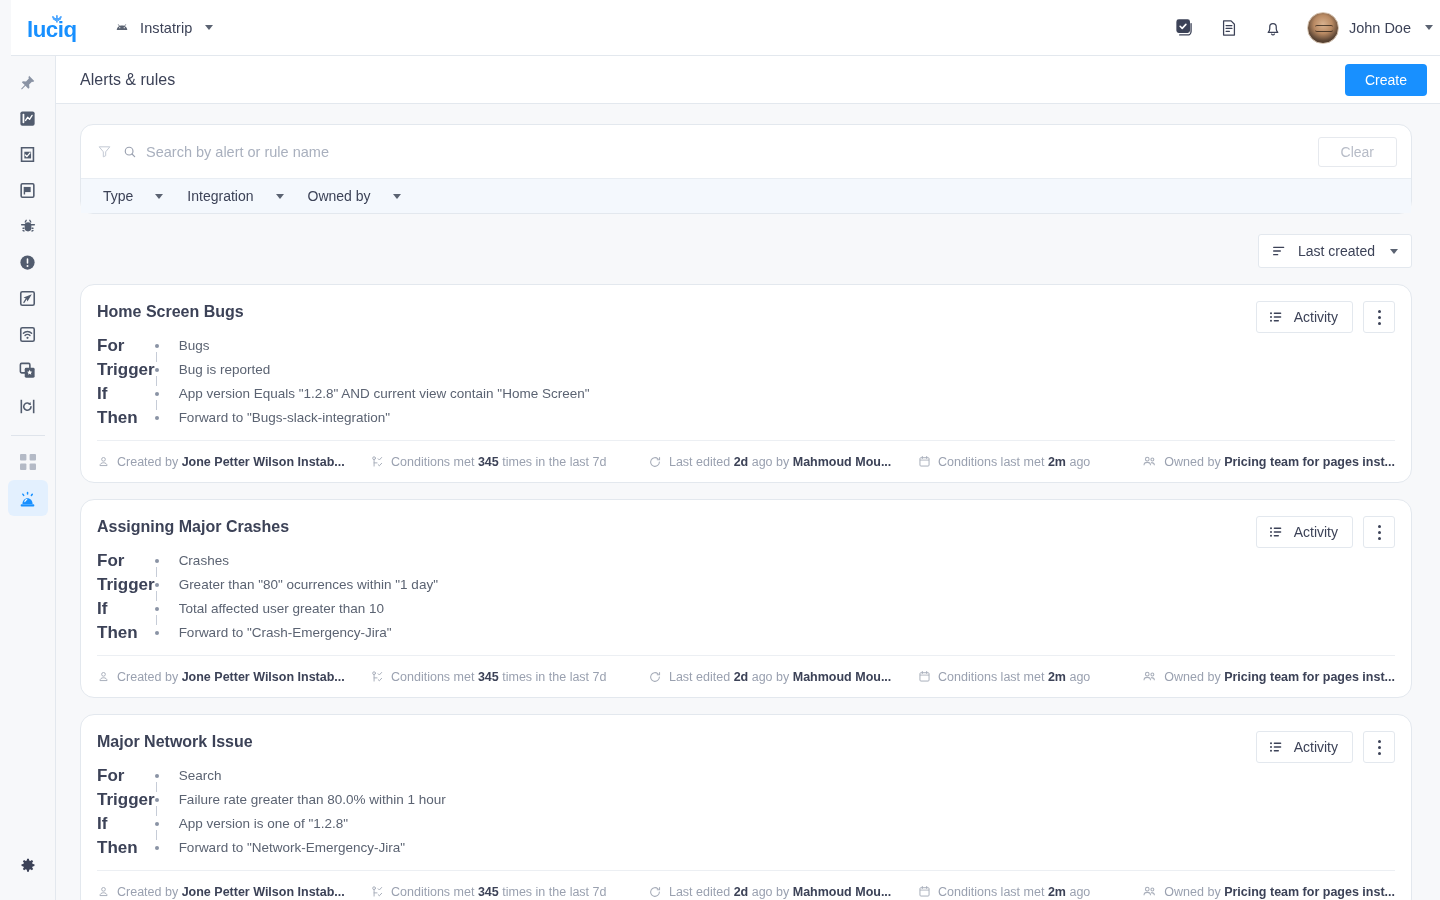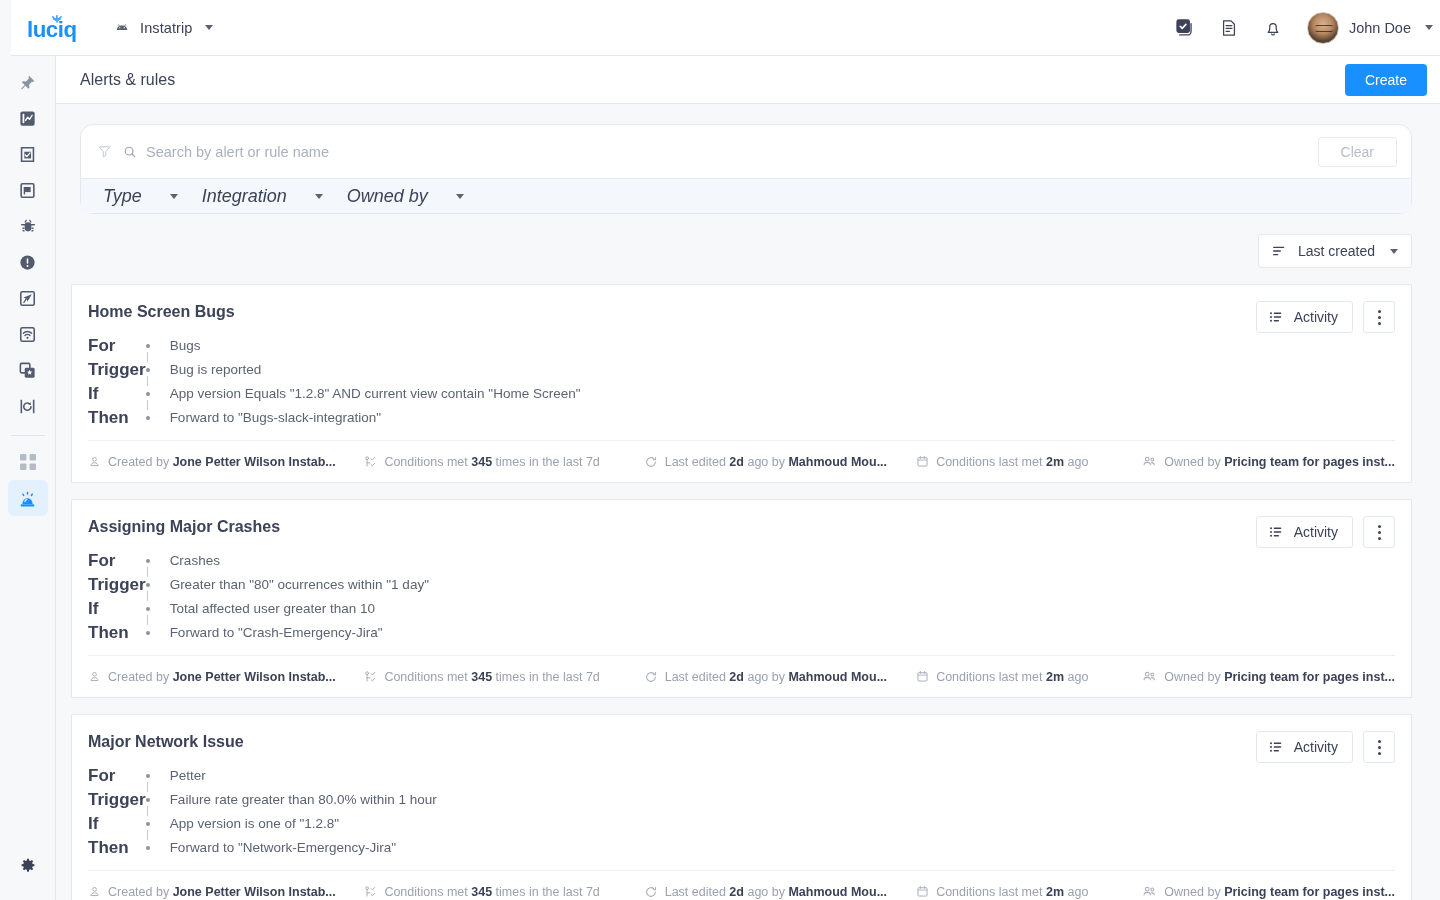--- a/index.html
+++ b/index.html
@@ -111,39 +111,39 @@
   .clear-btn {
     border: 1px solid #e6e9ee; background: #fff; color: #b7bcc7;
     height: 30px; padding: 0 22px; border-radius: 3px; font-size: 14px;
     cursor: pointer; font-family: "Liberation Sans", sans-serif;
   }
   .filter-row {
     height: 35px; background: #f4f8fd; border-top: 1px solid #e8edf3;
     display: flex; align-items: center; padding-left: 14px; gap: 8px;
   }
   .filter-chip {
-    display: flex; align-items: center; gap: 24px;
-    font-size: 18px; color: #3c4257; padding: 0 8px; cursor: pointer; font-style: italic;
+    display: flex; align-items: center; gap: 18px;
+    font-size: 14px; color: #3c4257; padding: 0 8px; cursor: pointer;
   }
 
   .sort-row {
     display: flex; justify-content: flex-end;
     margin: 20px 28px 0 0;
   }
   .sort-btn {
     display: flex; align-items: center; gap: 11px;
     background: #fff; border: 1px solid #e3e8ee; border-radius: 3px;
     height: 34px; padding: 0 13px 0 12px; cursor: pointer;
     font-size: 14px; color: #3c4257;
   }
 
   
   .card {
-    margin: 16px 28px 0 15px;
-    background: #fff; border: 1px solid #e3e8ee; border-radius: 1px;
+    margin: 16px 28px 0 24px;
+    background: #fff; border: 1px solid #e3e8ee; border-radius: 14px;
     position: relative;
   }
   .card-body { padding: 18px 20px 10px 16px; }
   .card-title {
     font-size: 16px; font-weight: bold; color: #3c4257; margin-bottom: 13px;
   }
   .rules-table { border-collapse: collapse; }
   .rules-table td { padding: 0; vertical-align: top; }
   .rl-label {
     width: 56px; font-size: 17px; font-weight: bold; color: #3c4257;
@@ -695,21 +695,21 @@
     <div class="card-body">
       <div class="card-title">Major Network Issue</div>
       <table class="rules-table">
         <tbody>
               <tr>
           <td class="rl-label">For</td>
           <td class="rl-dot">
                   <span class="dot"></span>
                   <span class="vline"></span>
                 </td>
-          <td class="rl-text">Petter</td>
+          <td class="rl-text">Search</td>
         </tr>
         <tr>
           <td class="rl-label">Trigger</td>
           <td class="rl-dot">
                   <span class="dot"></span>
                   <span class="vline"></span>
                 </td>
           <td class="rl-text">Failure rate greater than 80.0% within 1 hour</td>
         </tr>
         <tr>

